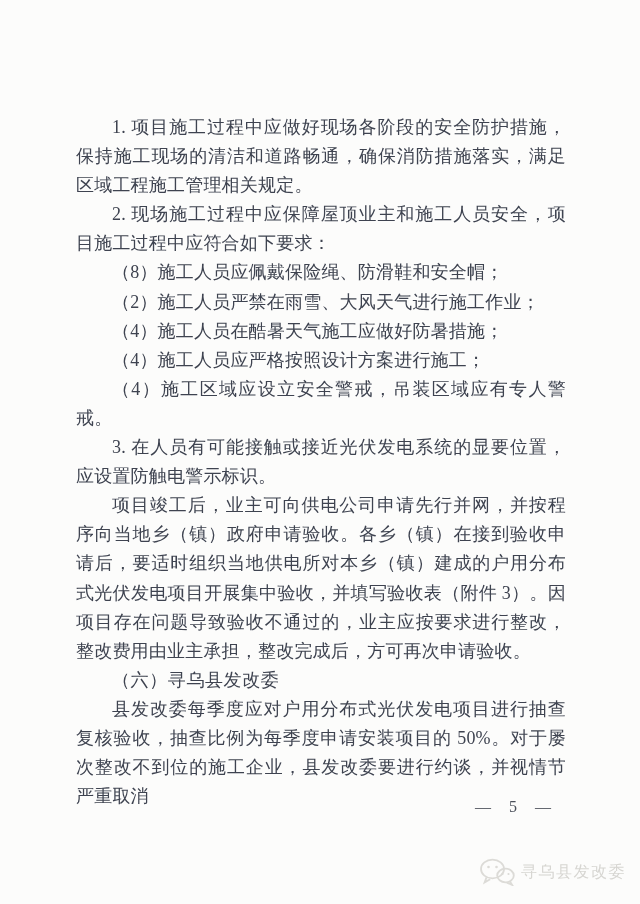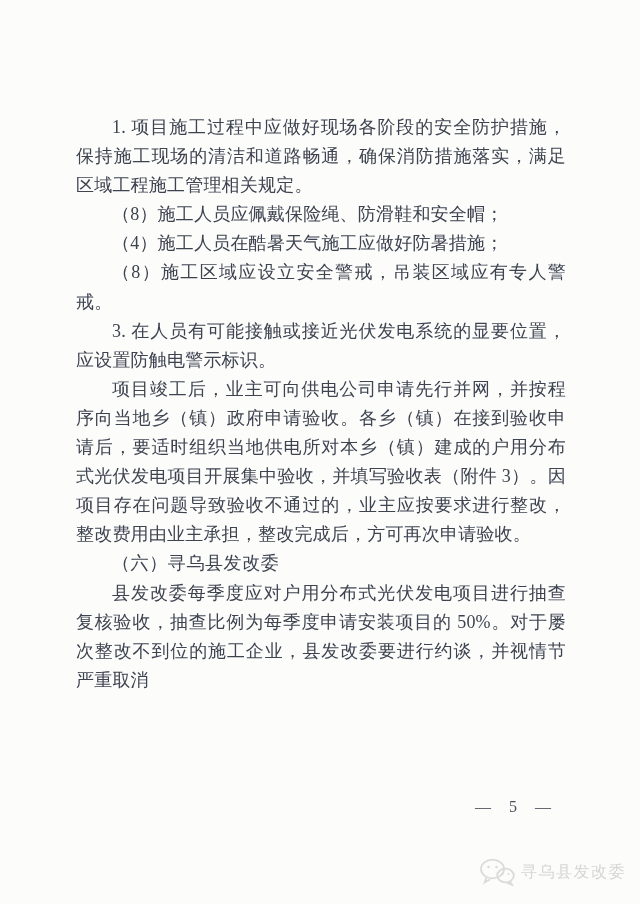--- a/index.html
+++ b/index.html
@@ -53,23 +53,26 @@
   }
   .watermark svg{display:block;}
 </style>
 </head>
 <body>
 
 <div class="page">
 
   <div class="content">
     <p>1. 项目施工过程中应做好现场各阶段的安全防护措施，保持施工现场的清洁和道路畅通，确保消防措施落实，满足区域工程施工管理相关规定。</p>
+    <p>2. 现场施工过程中应保障屋顶业主和施工人员安全，项目施工过程中应符合如下要求：</p>
     <p>（8）施工人员应佩戴保险绳、防滑鞋和安全帽；</p>
+    <p>（2）施工人员严禁在雨雪、大风天气进行施工作业；</p>
     <p>（4）施工人员在酷暑天气施工应做好防暑措施；</p>
-    <p>（8）施工区域应设立安全警戒，吊装区域应有专人警戒。</p>
+    <p>（4）施工人员应严格按照设计方案进行施工；</p>
+    <p>（4）施工区域应设立安全警戒，吊装区域应有专人警戒。</p>
     <p>3. 在人员有可能接触或接近光伏发电系统的显要位置，应设置防触电警示标识。</p>
     <p>项目竣工后，业主可向供电公司申请先行并网，并按程序向当地乡（镇）政府申请验收。各乡（镇）在接到验收申请后，要适时组织当地供电所对本乡（镇）建成的户用分布式光伏发电项目开展集中验收，并填写验收表（附件 3）。因项目存在问题导致验收不通过的，业主应按要求进行整改，整改费用由业主承担，整改完成后，方可再次申请验收。</p>
     <p class="heading">（六）寻乌县发改委</p>
     <p>县发改委每季度应对户用分布式光伏发电项目进行抽查复核验收，抽查比例为每季度申请安装项目的 50%。对于屡次整改不到位的施工企业，县发改委要进行约谈，并视情节严重取消</p>
   </div>
 
   <div class="page-number">— 5 —</div>
 
   <div class="watermark">
     <span>

